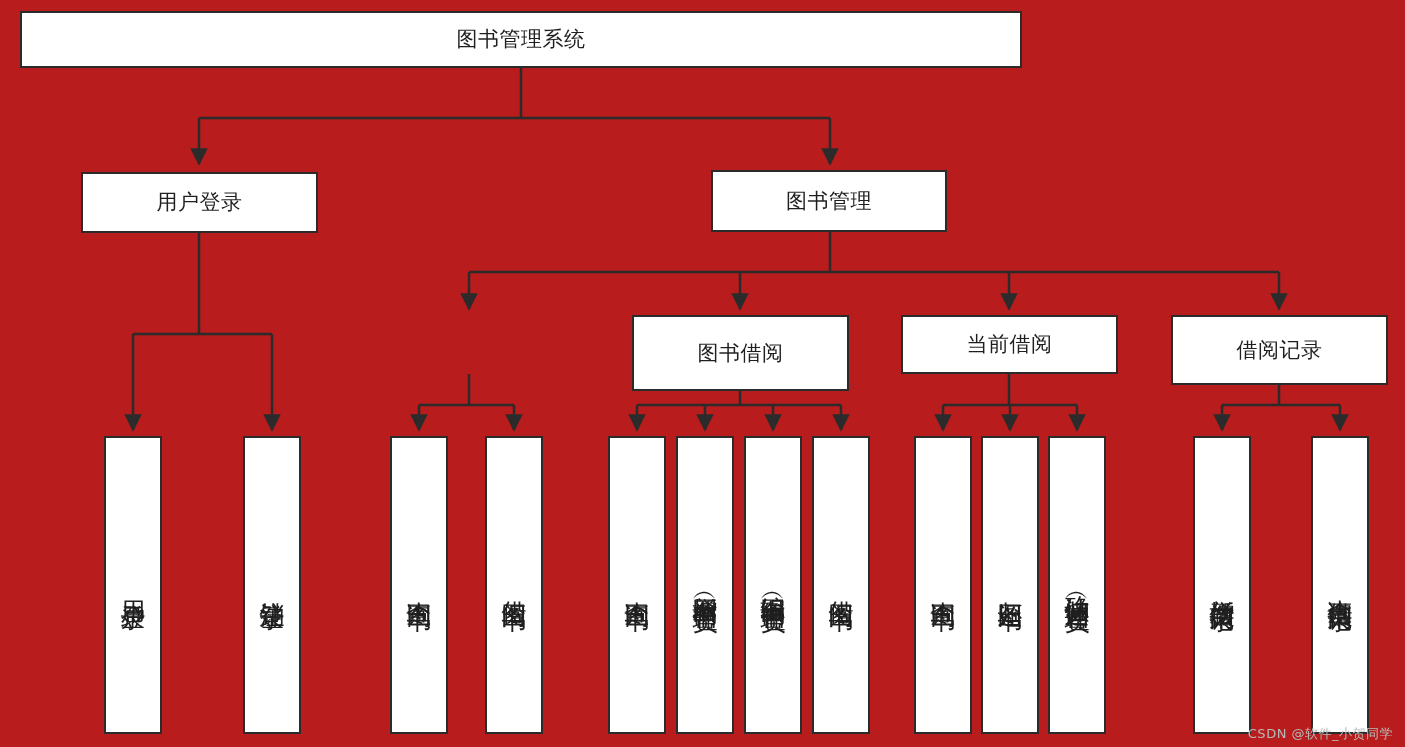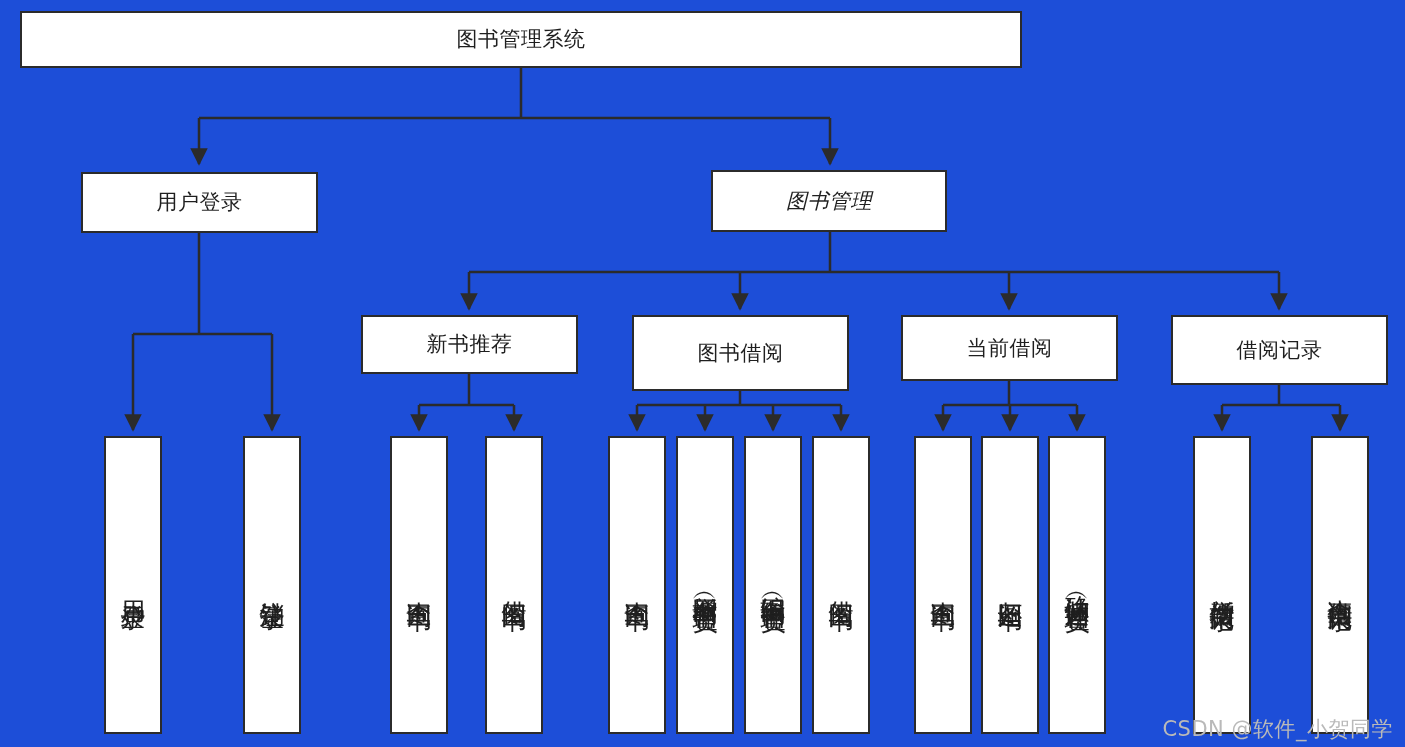--- a/index.html
+++ b/index.html
@@ -7,21 +7,21 @@
     margin: 0; padding: 0;
     width: 1405px; height: 747px;
     background: #ffffff;
     font-family: "DejaVu Sans", "Liberation Sans", sans-serif;
     overflow: hidden;
   }
   #diagram-root {
     position: relative;
     width: 1405px;
     height: 747px;
-    background: #1d4ed8;
+    background: #b91c1c;
   }
   svg#connectors {
     position: absolute;
     top: 0; left: 0;
     width: 1405px; height: 747px;
     pointer-events: none;
   }
   .node {
     position: absolute;
     background: #ffffff;
@@ -43,21 +43,21 @@
     text-orientation: upright;
     font-size: 25px;
     letter-spacing: 2px;
     line-height: 1.0;
     white-space: nowrap;
   }
   #watermark {
     position: absolute;
     right: 12px;
     bottom: 4px;
-    font-size: 21px;
+    font-size: 13px;
     color: #b9b9b9;
     letter-spacing: 0.5px;
     white-space: nowrap;
     user-select: none;
   }
 </style>
 </head>
 <body>
 
 <div id="diagram-root">
@@ -115,31 +115,28 @@
     </g>
   </svg>
 
   <div class="node" style="left:20px; top:11px; width:1002px; height:57px;">
     <span class="label">图书管理系统</span>
   </div>
 
   <div class="node" style="left:81px; top:172px; width:237px; height:61px;">
     <span class="label">用户登录</span>
   </div>
-  <div class="node" style="left:711px; top:170px; width:236px; height:62px;font-style:italic;">
+  <div class="node" style="left:711px; top:170px; width:236px; height:62px;">
     <span class="label">图书管理</span>
   </div>
 
-  <div class="node" style="left:361px; top:315px; width:217px; height:59px;">
-    <span class="label">新书推荐</span>
-  </div>
   <div class="node" style="left:632px; top:315px; width:217px; height:76px;">
     <span class="label">图书借阅</span>
   </div>
-  <div class="node" style="left:901px; top:315px; width:217px; height:66px;">
+  <div class="node" style="left:901px; top:315px; width:217px; height:59px;">
     <span class="label">当前借阅</span>
   </div>
   <div class="node" style="left:1171px; top:315px; width:217px; height:70px;">
     <span class="label">借阅记录</span>
   </div>
 
   <div class="node leaf" style="left:104px; top:436px; width:58px; height:298px;">
     <span class="label">用户登录</span>
   </div>
   <div class="node leaf" style="left:243px; top:436px; width:58px; height:298px;">

